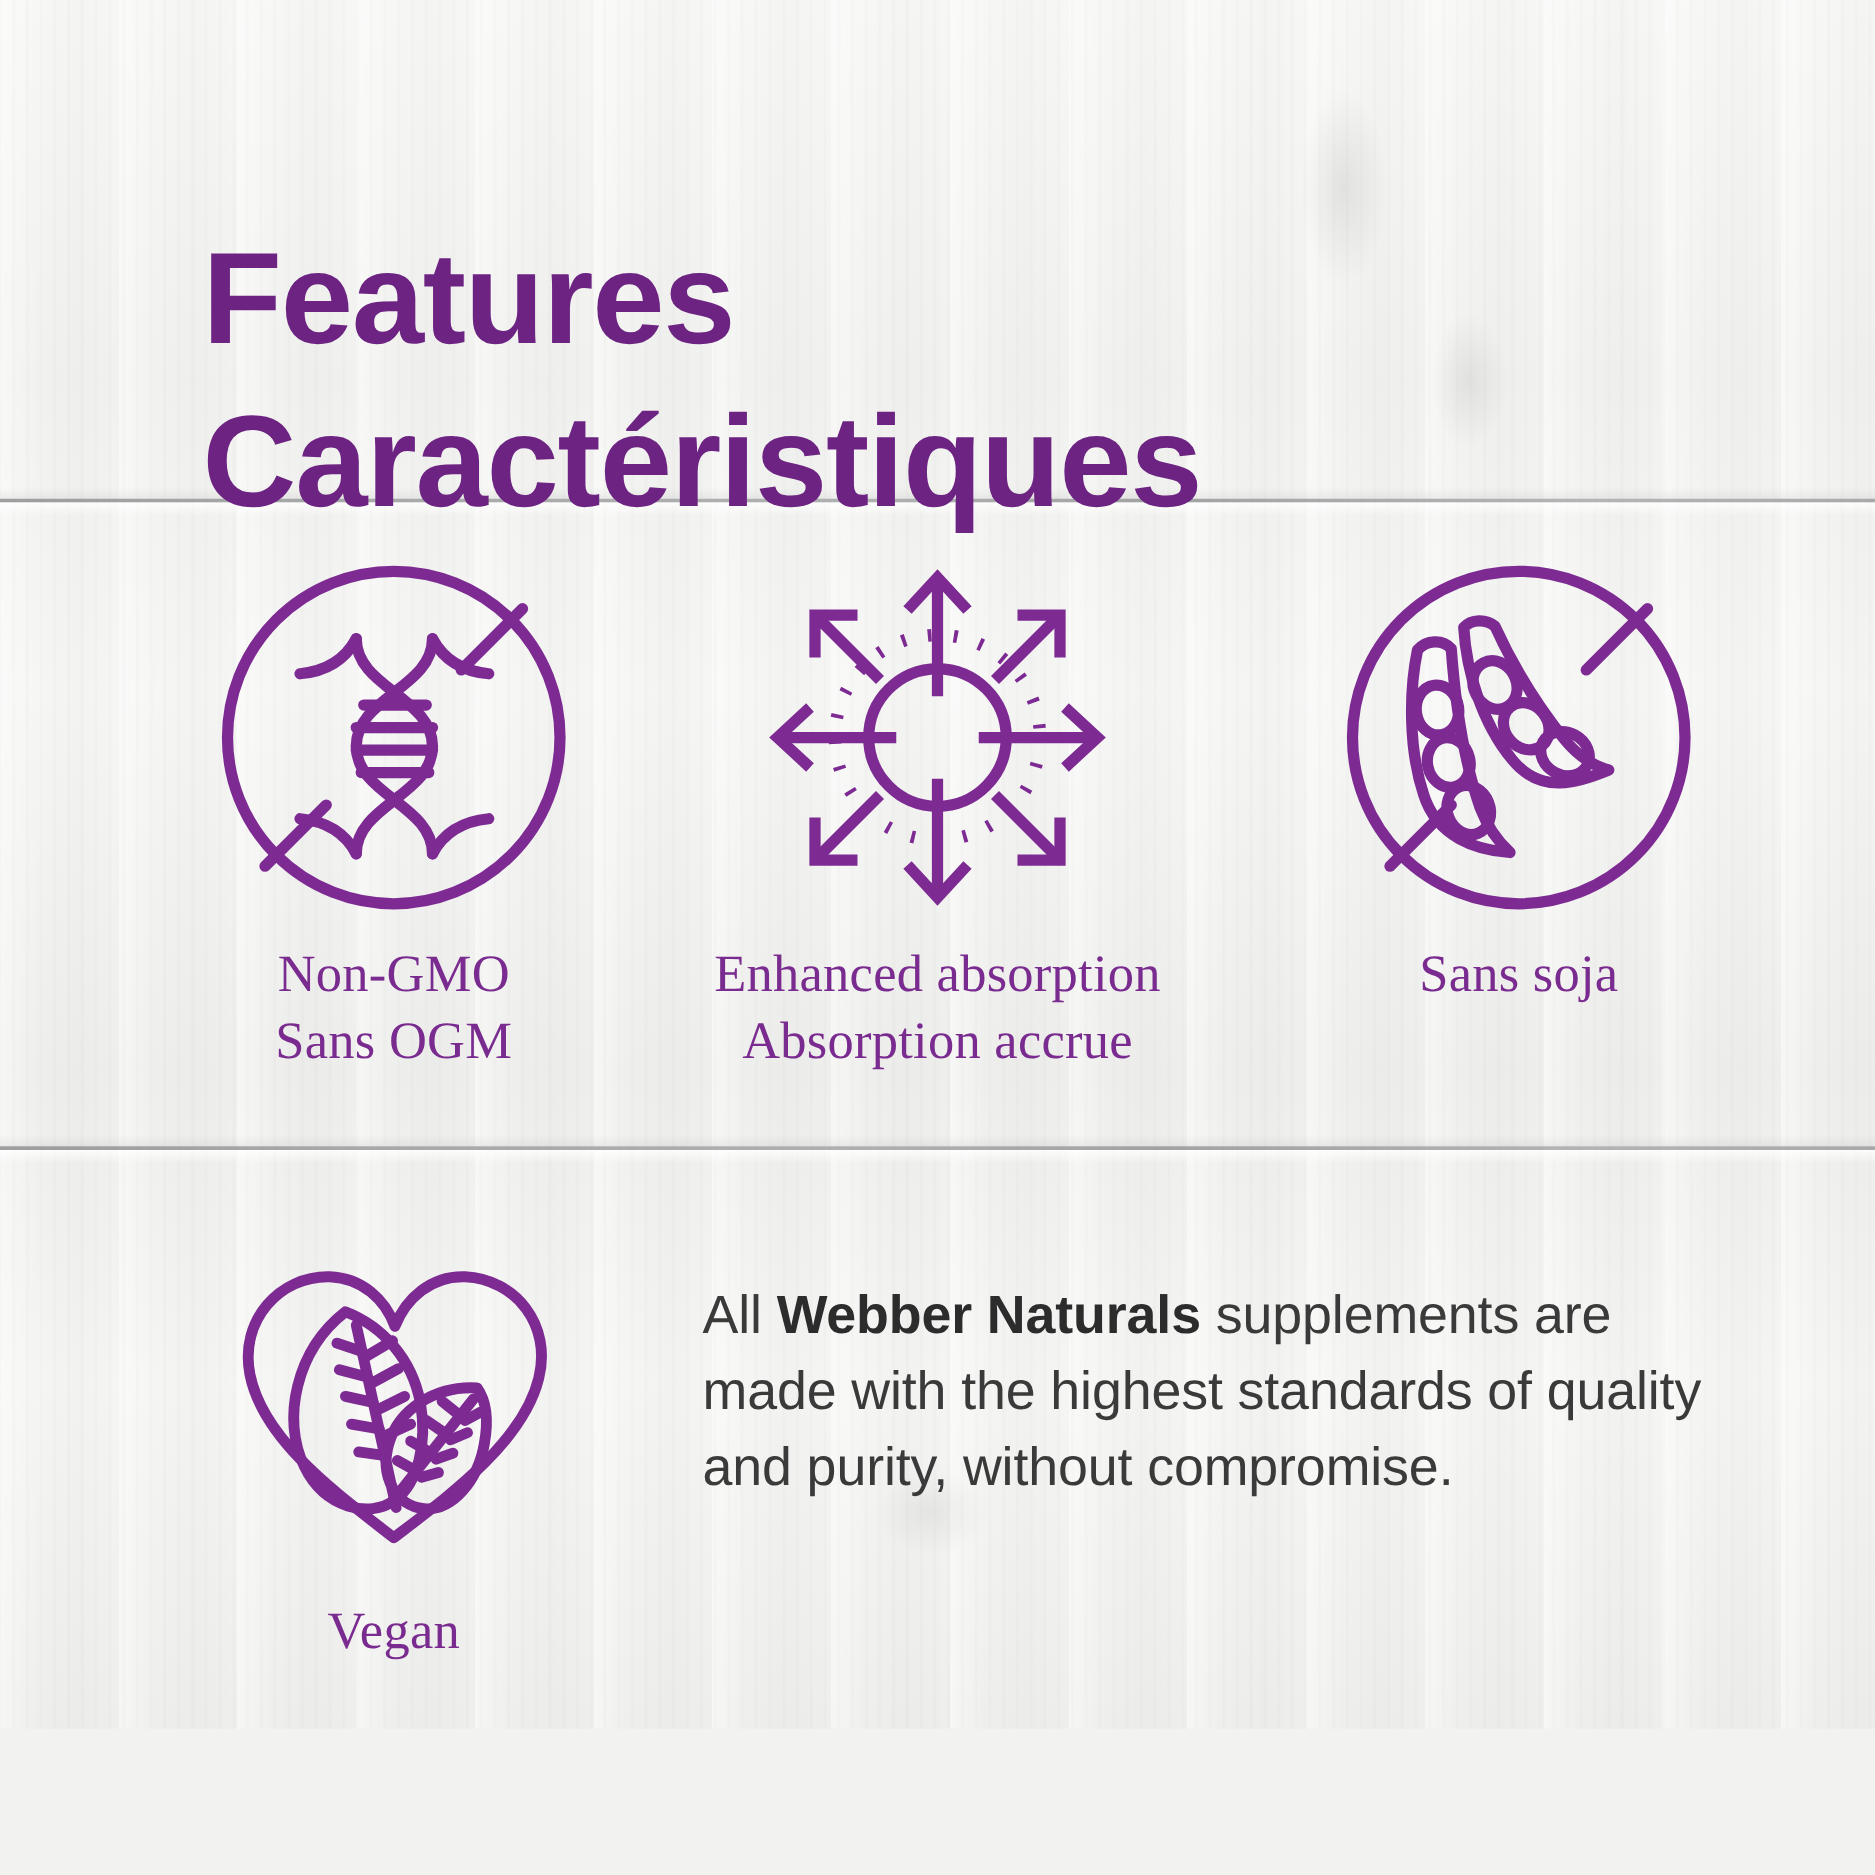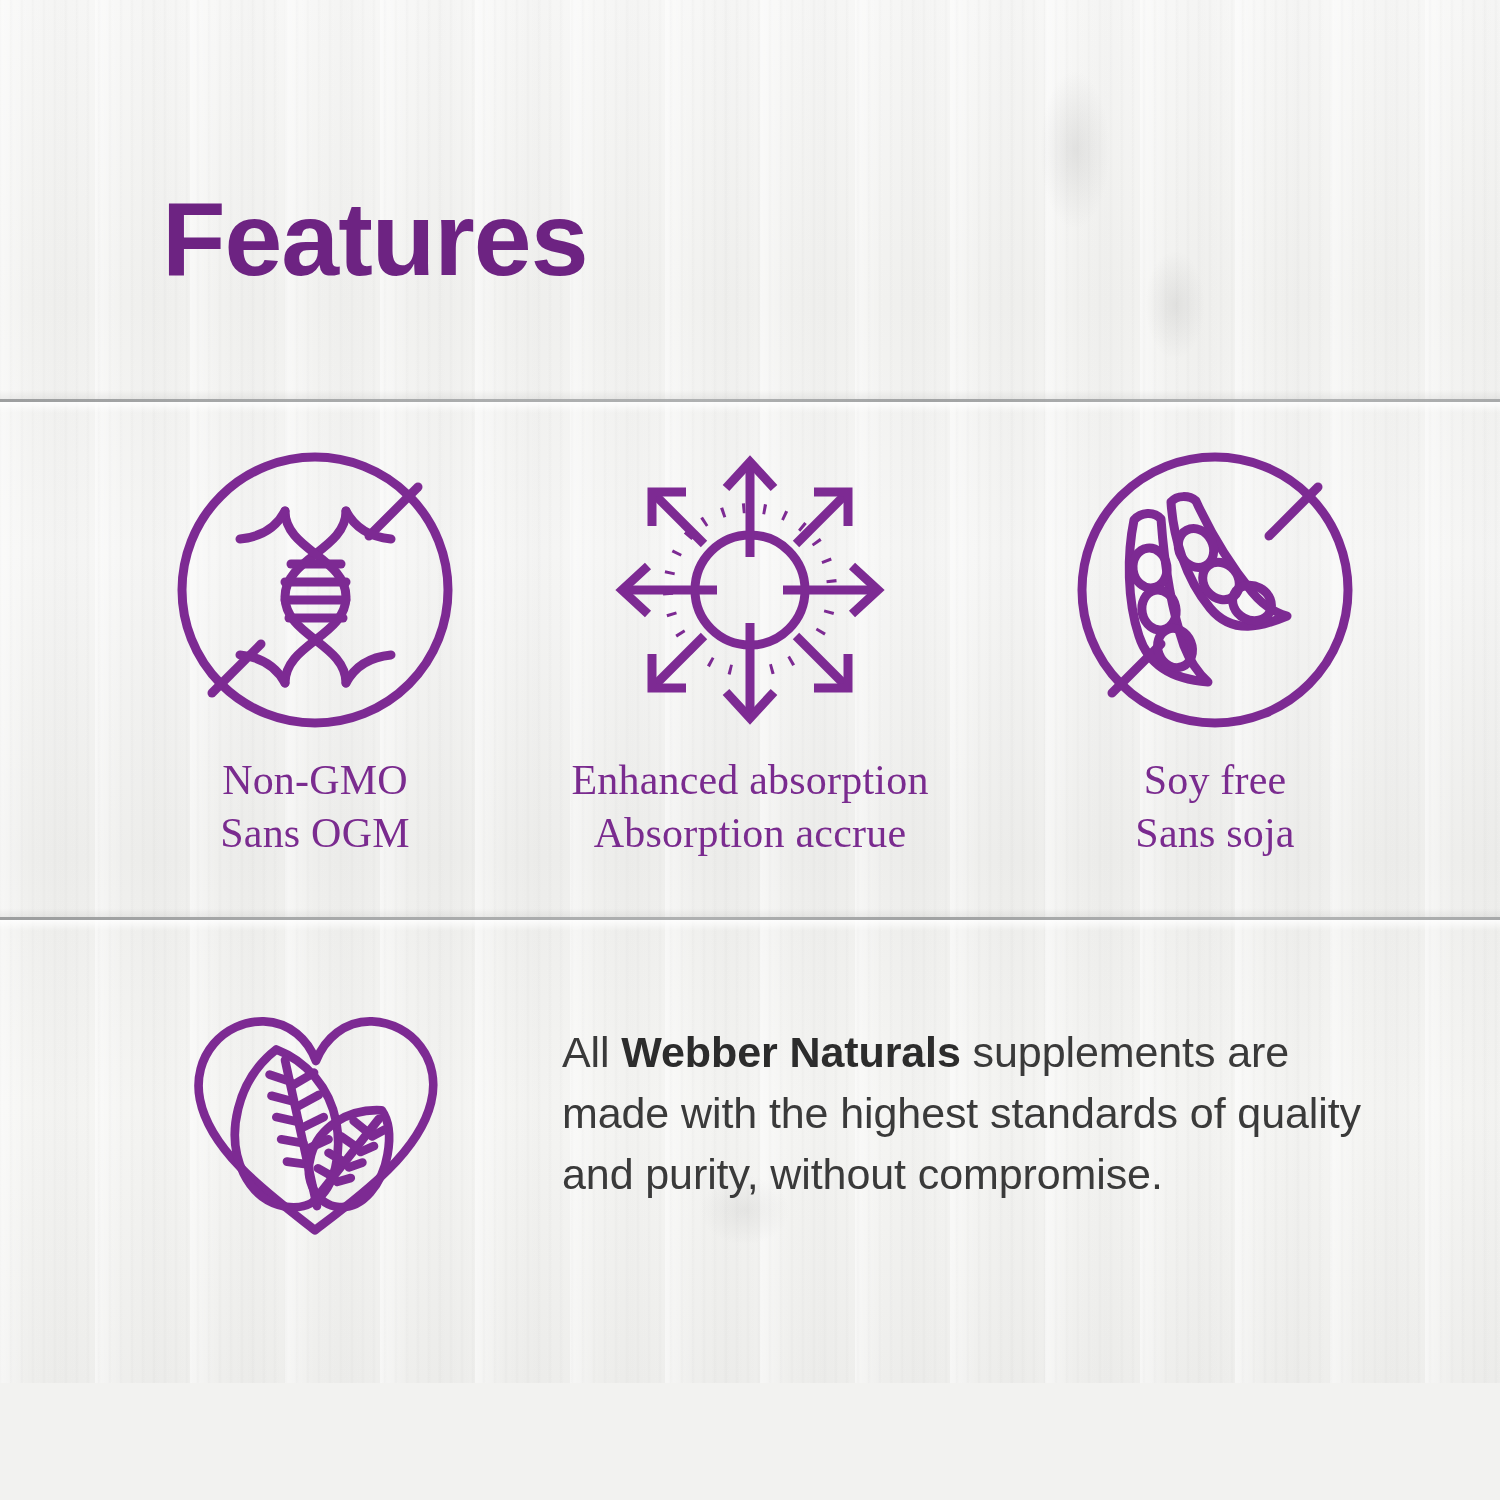--- a/index.html
+++ b/index.html
@@ -82,20 +82,21 @@
 
   <div class="knot" style="left:1040px;top:70px;width:70px;height:160px;
               background:radial-gradient(ellipse at center,rgba(140,140,140,.18),rgba(140,140,140,0) 70%);"></div>
   <div class="knot" style="left:1145px;top:250px;width:60px;height:110px;
               background:radial-gradient(ellipse at center,rgba(140,140,140,.16),rgba(140,140,140,0) 70%);"></div>
   <div class="knot" style="left:700px;top:1175px;width:90px;height:70px;
               background:radial-gradient(ellipse at center,rgba(150,150,150,.14),rgba(150,150,150,0) 70%);"></div>
 
   <h1 id="title">
     <span class="l1">Features</span>
+    <span class="l2">Caractéristiques</span>
   </h1>
 
   <div class="feature" style="left:545px;top:440px;width:410px;">
     <svg class="art" width="300" height="300" viewBox="0 0 300 300">
       <g fill="none" stroke="#7d2a93" stroke-width="9" stroke-linecap="butt" stroke-linejoin="miter">
         <circle cx="150" cy="150" r="55"></circle>
 
         <circle cx="150" cy="150" r="82" stroke-width="10" stroke-linecap="butt" stroke-dasharray="3 18"></circle>
 
         <line x1="150" y1="117" x2="150" y2="22"></line>
@@ -175,21 +176,20 @@
         <path d="M69 80 C62 114 62 160 74 196 C85 230 116 240 143 242
                  C132 232 124 219 119 206 C108 174 100 134 96 79
                  C89 71 76 72 69 80 Z"></path>
 
         <ellipse cx="85" cy="128" rx="17" ry="20" transform="rotate(-8 85 128)"></ellipse>
         <ellipse cx="94" cy="170" rx="17" ry="20" transform="rotate(-12 94 170)"></ellipse>
         <ellipse cx="110" cy="208" rx="17" ry="20" transform="rotate(-22 110 208)"></ellipse>
       </g>
     </svg>
     <div class="cap">
-      <span class="l">Soy free</span>
       <span class="l">Sans soja</span>
     </div>
   </div>
 
   <div class="feature" style="left:110px;top:975px;width:410px;">
     <svg class="art" width="290" height="290" viewBox="0 0 300 300">
       <g fill="none" stroke="#7d2a93" stroke-width="9" stroke-linecap="round" stroke-linejoin="round">
 
         <path d="M150 264 C104 228 42 184 31 129 C22 84 56 47 97 48
                  C124 49 143 67 151 89 C160 66 181 47 209 48
@@ -206,20 +206,21 @@
         <path d="M219 140 C184 138 154 158 146 186 C138 213 152 238 175 240
                  C199 242 220 216 225 186 C229 164 226 150 219 140 Z"></path>
         <line x1="216" y1="149" x2="148" y2="235"></line>
         <path d="M205 163 L190 151 M193 178 L177 167 M181 194 L164 184
                  M169 209 L153 200
                  M209 167 L222 160 M197 183 L211 177 M185 199 L199 194
                  M173 214 L187 210"></path>
       </g>
     </svg>
     <div class="cap">
+      <span class="l">Vegan</span>
     </div>
   </div>
 
   <div id="copy">
     <p><span>All </span><b>Webber Naturals</b><span> supplements are made with the highest standards of quality and purity, without compromise.</span></p>
   </div>
 
 </div>
 
 </body></html>

